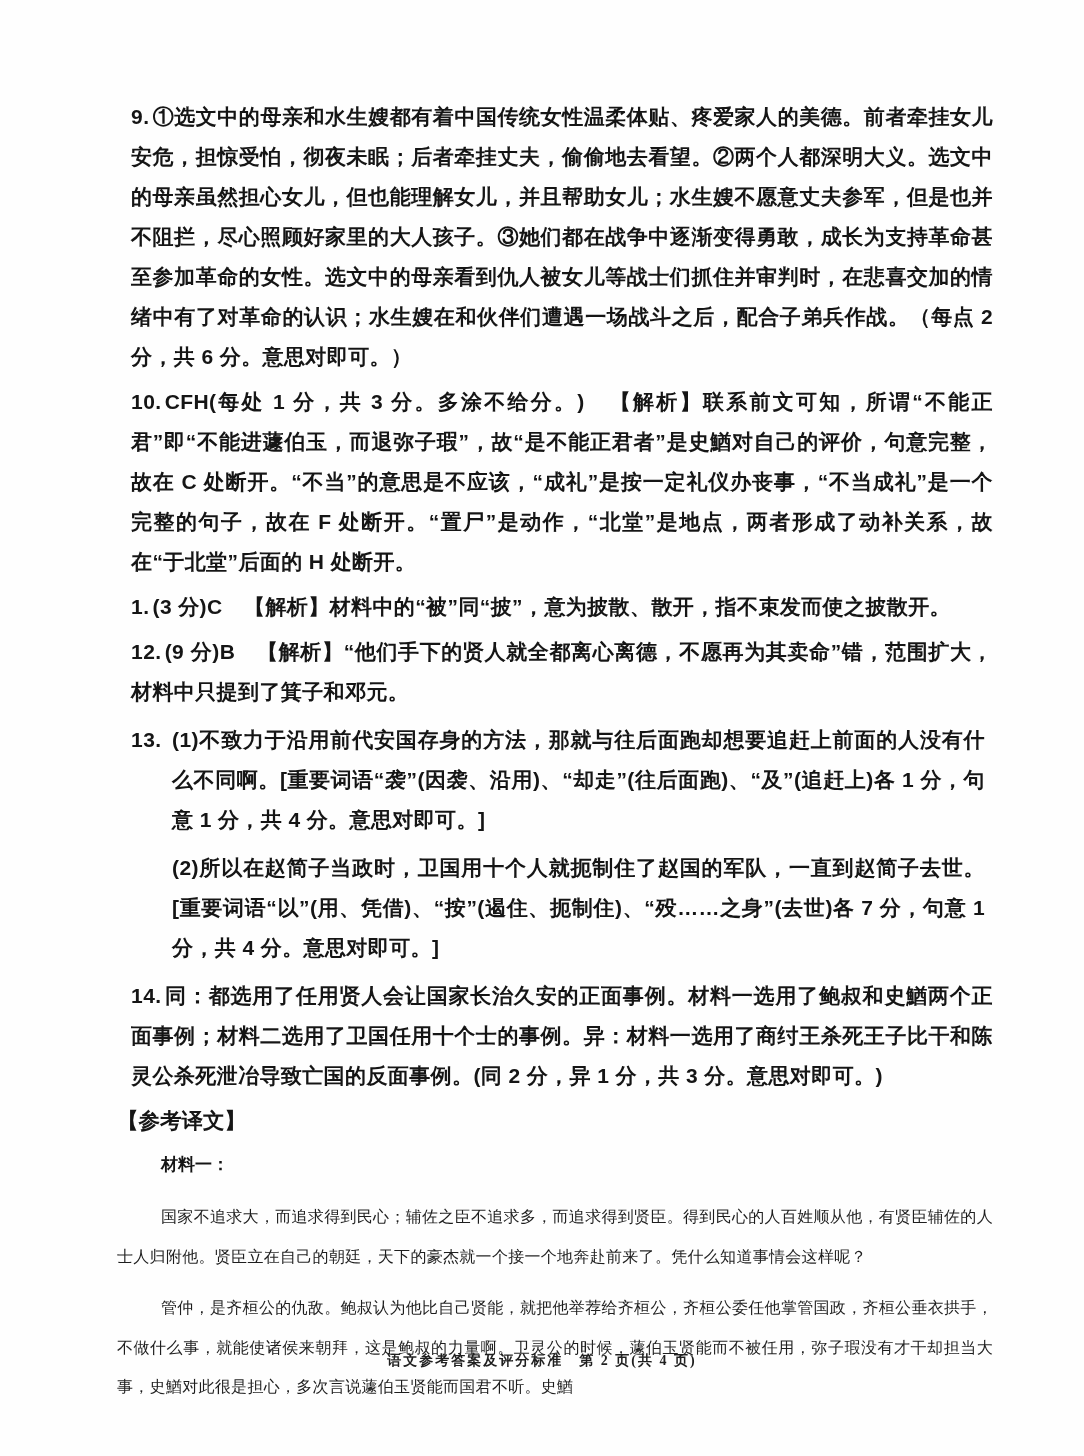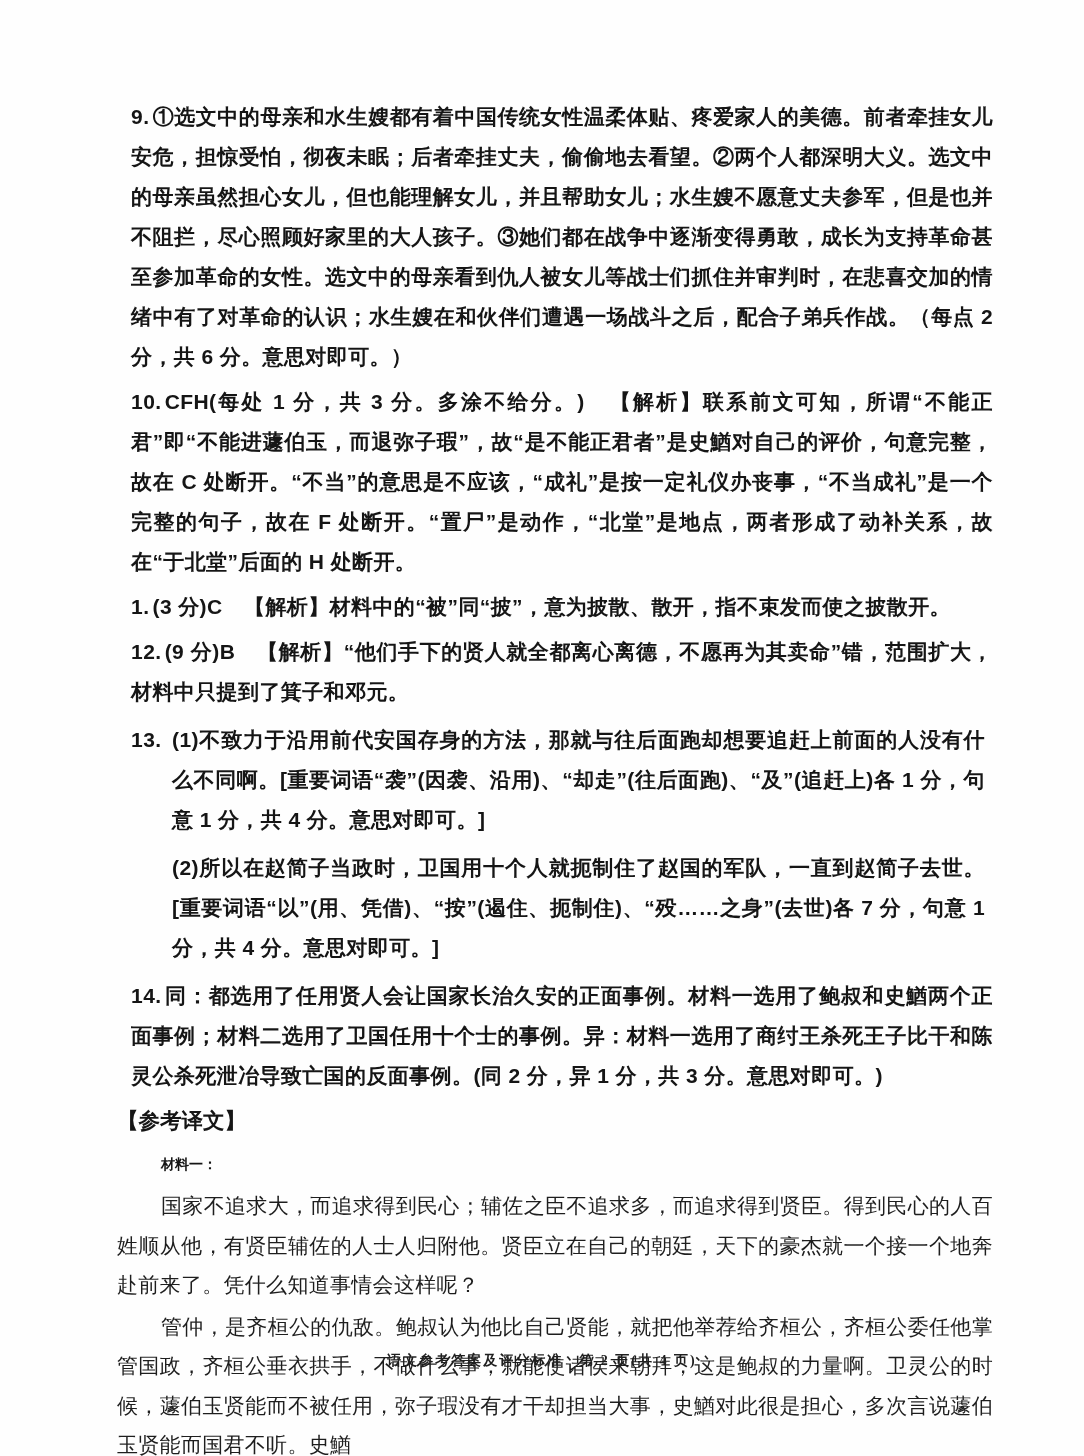--- a/index.html
+++ b/index.html
@@ -36,30 +36,30 @@
   .subpara { margin: 8px; }
   
   .trans-heading {
     font-size: 21.5px;
     line-height: 41px;
     font-weight: 700;
     color: #151515;
   }
   .material-heading {
     margin: 2px 0 0 44px;
-    font-size: 14px;
+    font-size: 17px;
     line-height: 41px;
     font-weight: 700;
     color: #151515;
   }
   
   .trans-para {
-    margin-top: 2px;
+    margin-top: 12px;
     font-family: "DejaVu Serif", "Liberation Serif", serif;
-    font-size: 21px;
+    font-size: 16px;
     line-height: 39.5px;
     text-align: justify;
     text-indent: 44px;
     letter-spacing: 0.3px;
     color: #1e1e1e;
     font-weight: 500;
   }
   .page-footer {
     position: absolute;
     left: 0;

